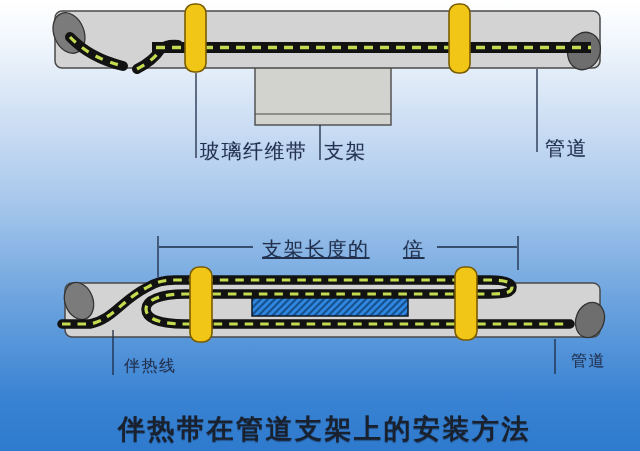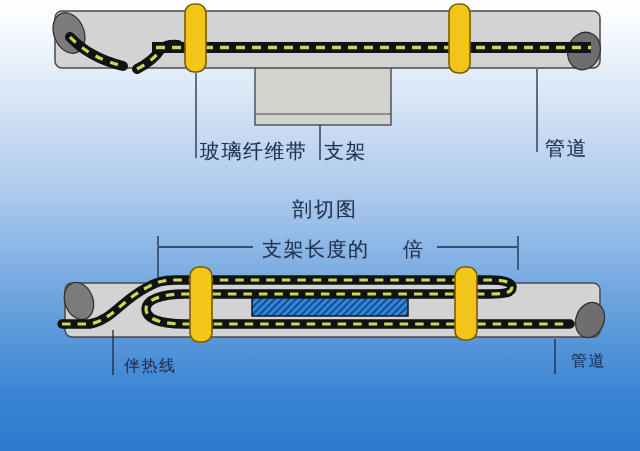--- a/index.html
+++ b/index.html
@@ -28,20 +28,21 @@
     white-space:nowrap;
     text-shadow:0 0 1px rgba(40,60,100,.35);
   }
   .dim-text{
     position:absolute;
     color:#22314e;
     font-size:20px;
     letter-spacing:1.5px;
     white-space:nowrap;
     text-shadow:0 0 1px rgba(40,60,100,.35);
+    text-decoration:underline;
   }
   .main-title{
     position:absolute;
     left:118px;top:411px;
     color:#19212f;
     font-size:27px;
     font-weight:bold;
     letter-spacing:2.5px;
     white-space:nowrap;
     text-shadow:0 1px 1px rgba(10,20,40,.45);
@@ -125,21 +126,21 @@
         <line x1="113" y1="330" x2="113" y2="375"></line>
         <line x1="555" y1="339" x2="555" y2="374"></line>
       </g>
     </g>
   </svg>
 
   <div class="lbl" style="left:324px;top:138px;">支架</div>
   <div class="lbl" style="left:200px;top:138px;">玻璃纤维带</div>
   <div class="lbl" style="left:545px;top:135px;">管道</div>
 
-  <div class="caption" style="left:292px;top:196px;">剖切图</div>
 
   <div class="dim-text" style="left:262px;top:236px;">支架长度的</div>
   <div class="dim-text" style="left:403px;top:236px;">倍</div>
 
   <div class="lbl small" style="left:124px;top:356px;">伴热线</div>
   <div class="lbl small" style="left:571px;top:351px;">管道</div>
 
+  <div class="main-title">伴热带在管道支架上的安装方法</div>
 </div>
 
 </body></html>

